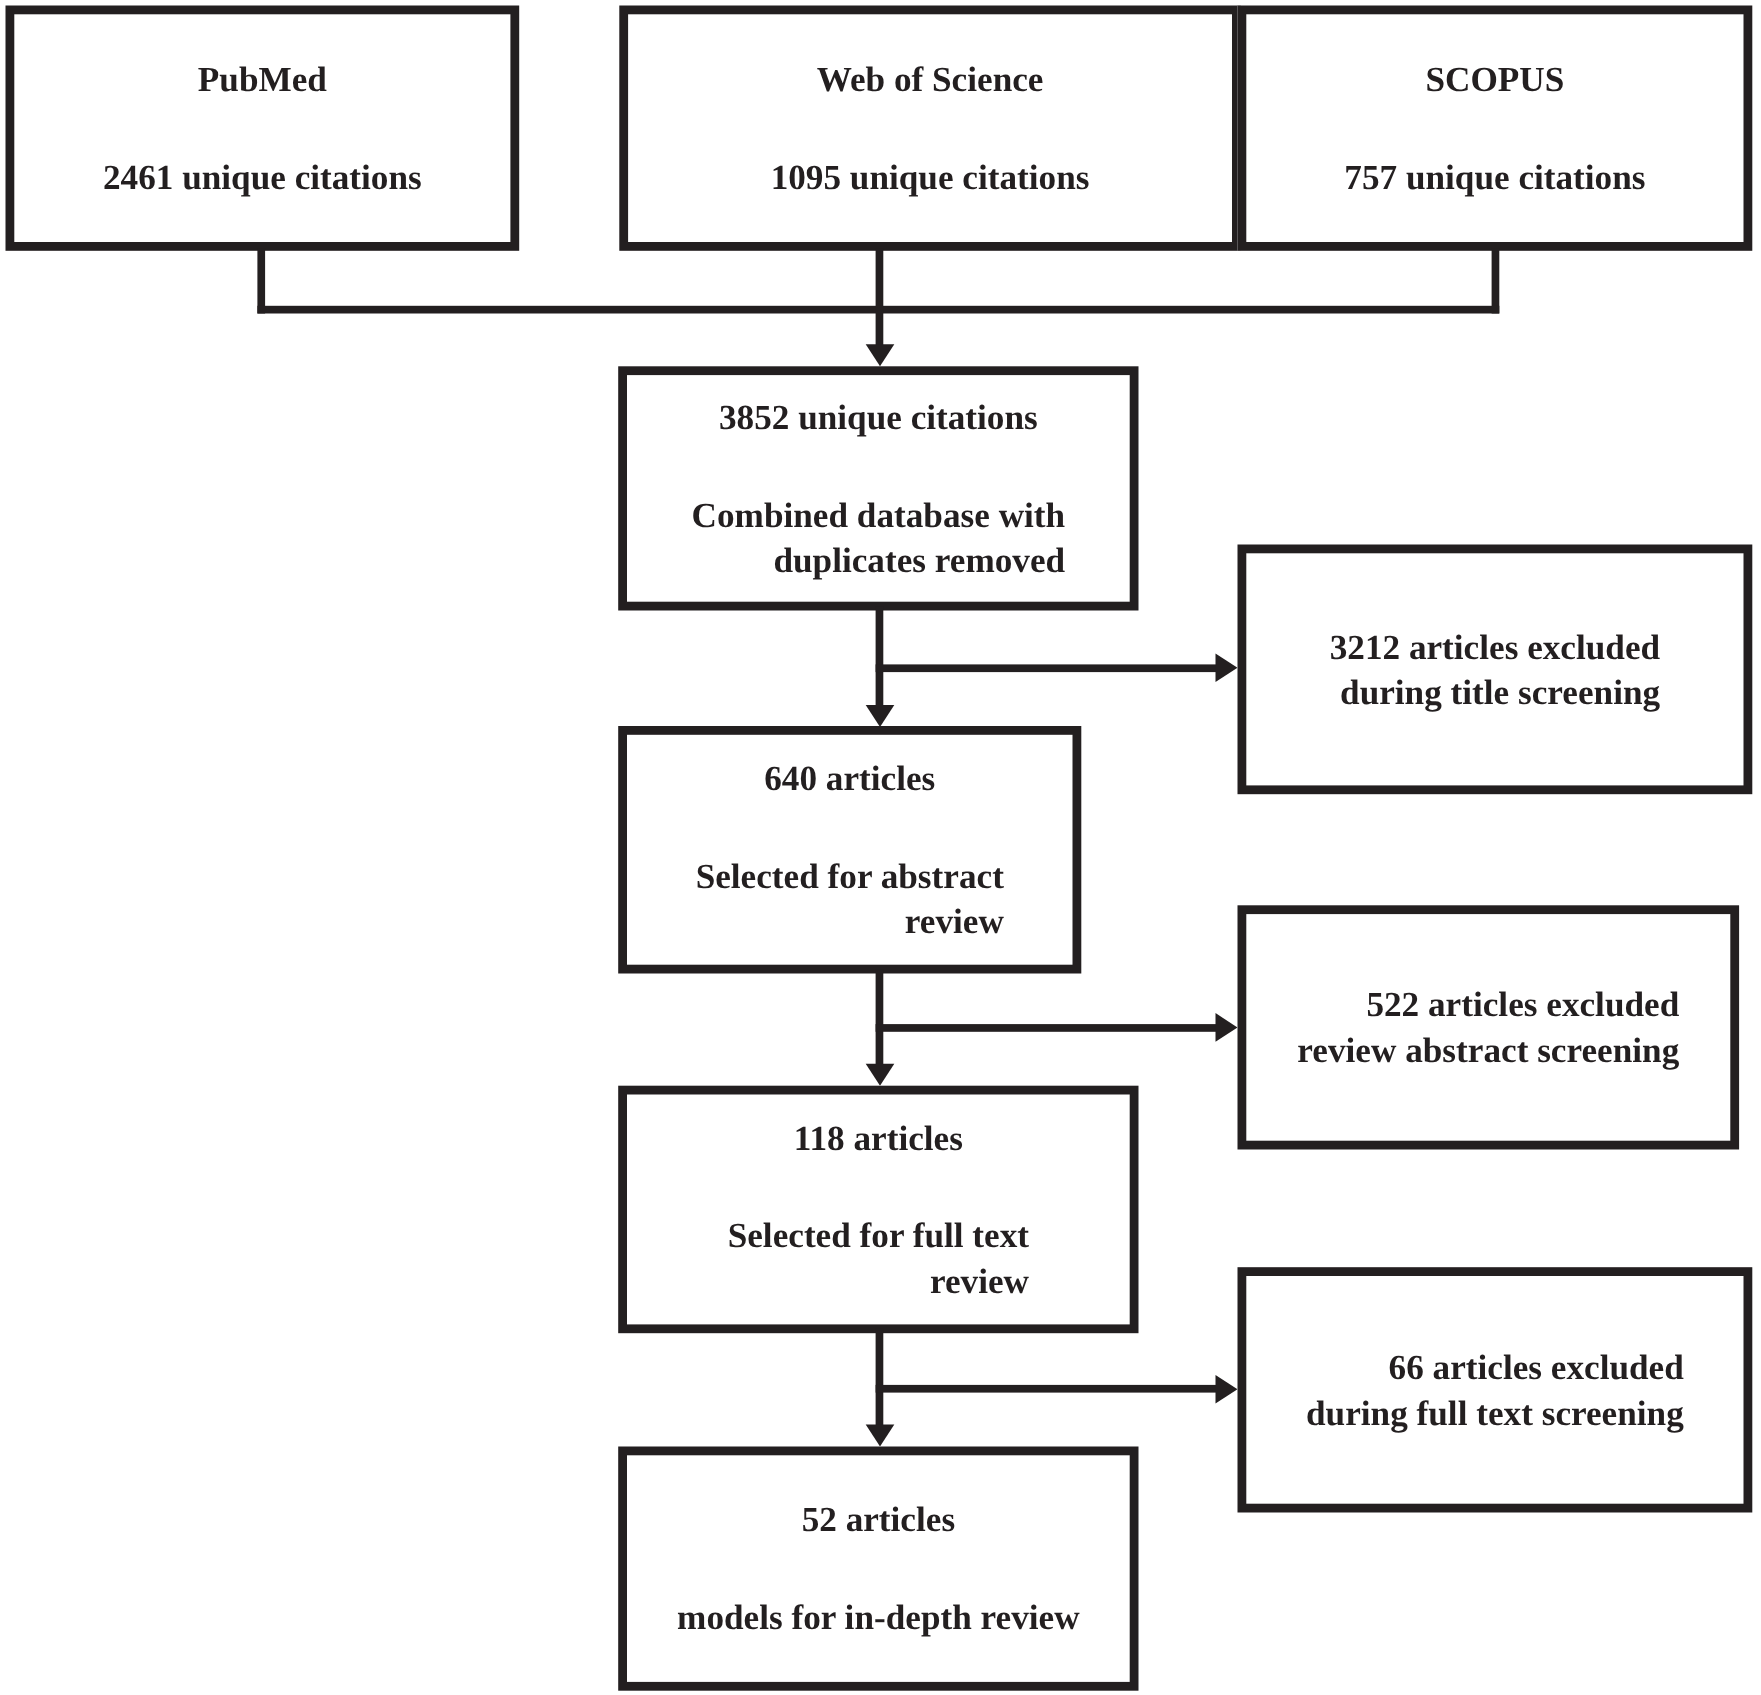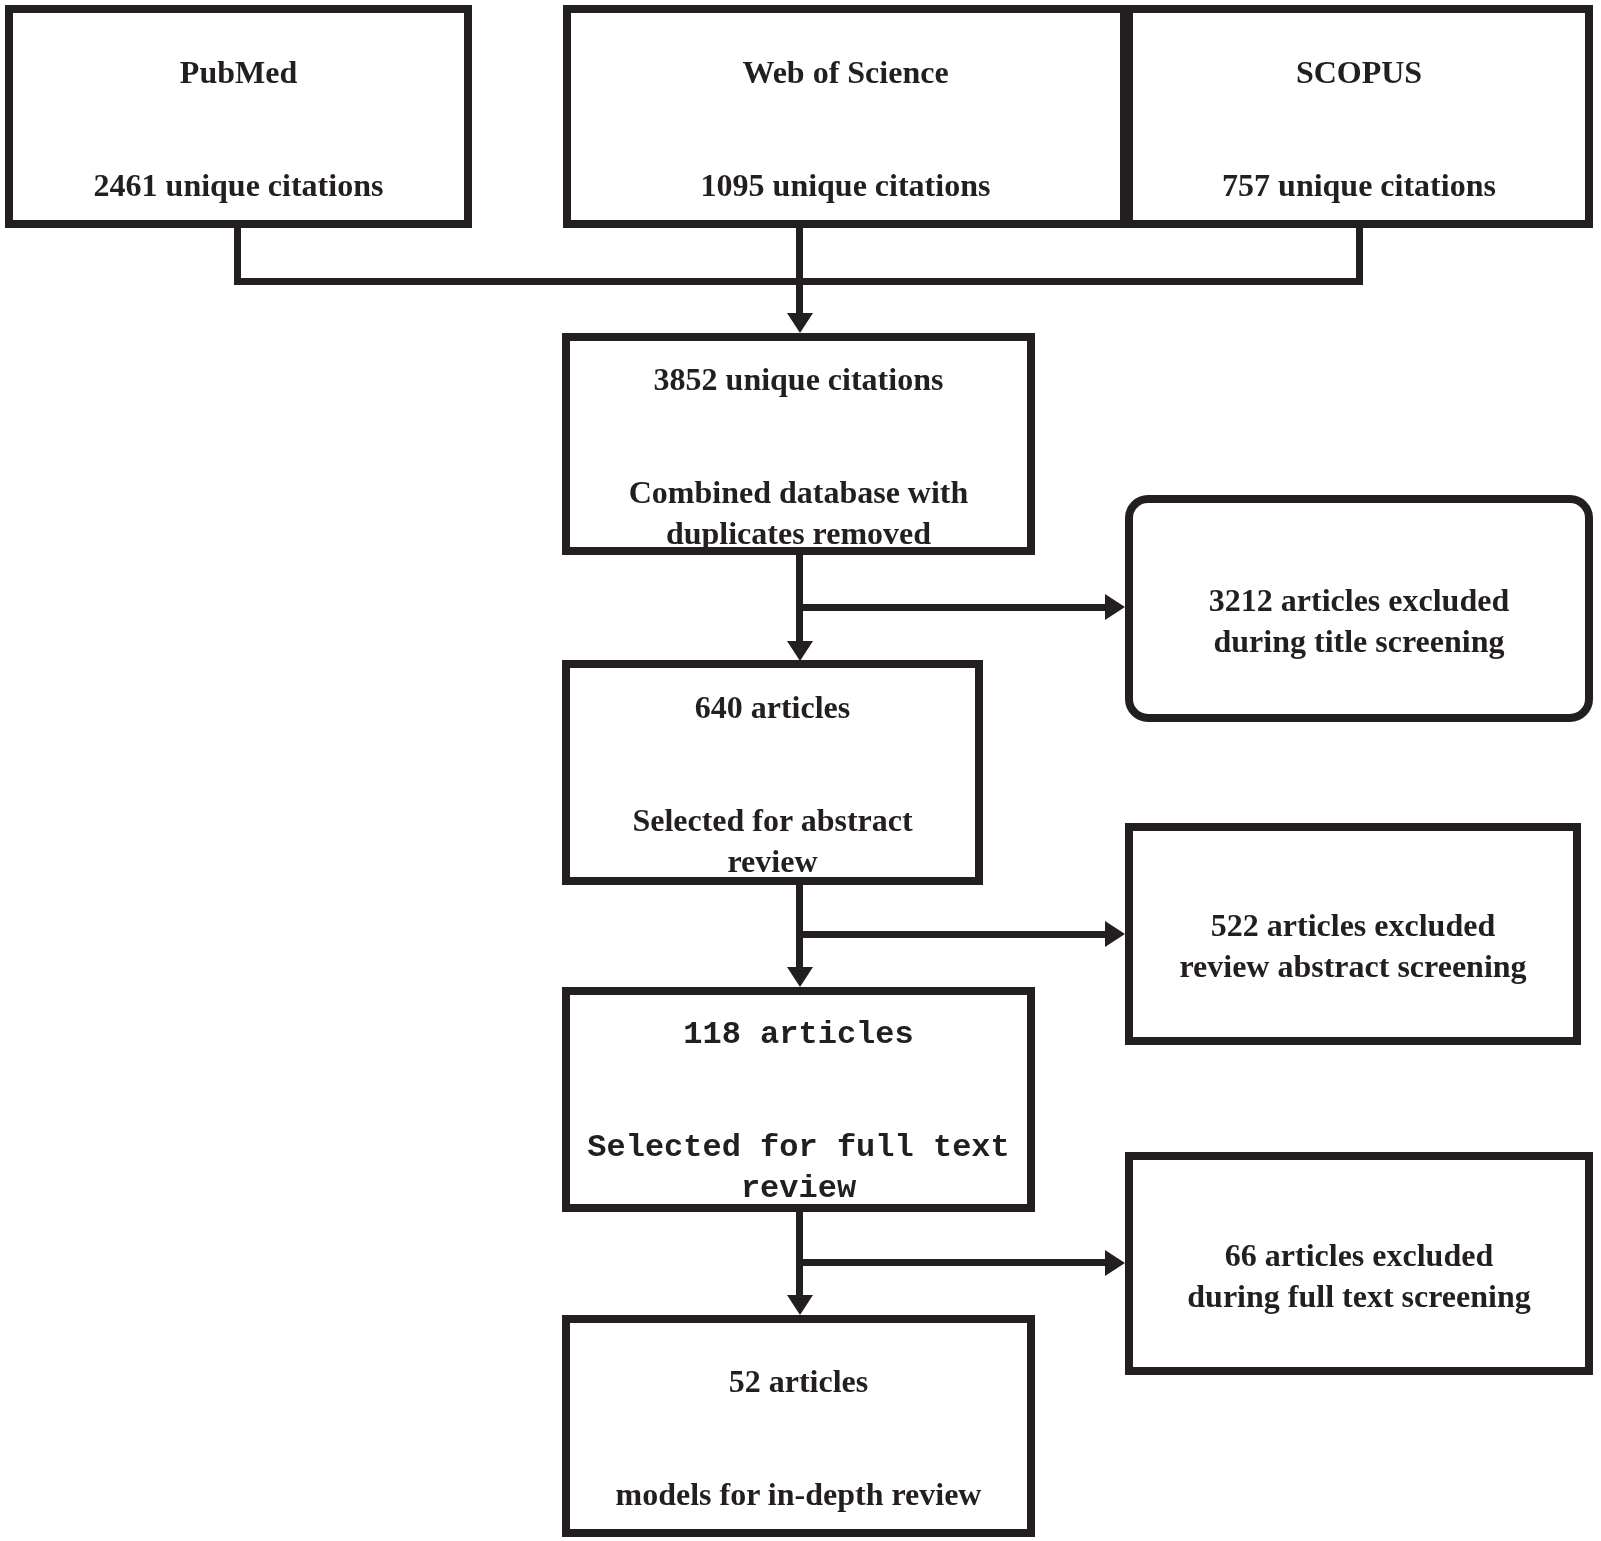--- a/index.html
+++ b/index.html
@@ -21,21 +21,21 @@
     background: var(--bg);
     display: flex;
     flex-direction: column;
     align-items: center;
     justify-content: center;
     row-gap: 48px;
     text-align: center;
     font-size: 32px;
     line-height: 41px;
   }
-  .para { text-align: center; margin-top: 24px; }
+  .para { text-align: right; }
   .vline, .hline { position: absolute; background: var(--ink); }
   .vline { width: 7px; }
   .hline { height: 7px; }
   .arrow-down {
     position: absolute; width: 0; height: 0;
     border-left: 13px solid transparent;
     border-right: 13px solid transparent;
     border-top: 20px solid var(--ink);
   }
   .arrow-right {
@@ -77,21 +77,21 @@
       <div>Combined database with</div>
       <div>duplicates removed</div>
     </div>
   </div>
 
   <div class="vline" style="left:796px; top:551px; height:93px;"></div>
   <div class="arrow-down" style="left:787px; top:641px;"></div>
   <div class="hline" style="left:796px; top:604px; width:311px;"></div>
   <div class="arrow-right" style="left:1105px; top:594px;"></div>
 
-  <div class="box" style="left:1125px; top:495px; width:468px; height:227px;border-radius:23px;">
+  <div class="box" style="left:1125px; top:495px; width:468px; height:227px;">
     <div class="para">
       <div>3212 articles excluded</div>
       <div>during title screening</div>
     </div>
   </div>
 
   <div class="box" style="left:562px; top:660px; width:421px; height:225px;">
     <div class="para">640 articles</div>
     <div class="para">
       <div>Selected for abstract</div>
@@ -104,21 +104,21 @@
   <div class="hline" style="left:796px; top:931px; width:311px;"></div>
   <div class="arrow-right" style="left:1105px; top:921px;"></div>
 
   <div class="box" style="left:1125px; top:823px; width:456px; height:222px;">
     <div class="para">
       <div>522 articles excluded</div>
       <div>review abstract screening</div>
     </div>
   </div>
 
-  <div class="box" style="left:562px; top:987px; width:473px; height:225px;font-family:Liberation Mono, monospace;">
+  <div class="box" style="left:562px; top:987px; width:473px; height:225px;">
     <div class="para">118 articles</div>
     <div class="para">
       <div>Selected for full text</div>
       <div>review</div>
     </div>
   </div>
 
   <div class="vline" style="left:796px; top:1208px; height:92px;"></div>
   <div class="arrow-down" style="left:787px; top:1295px;"></div>
   <div class="hline" style="left:796px; top:1259px; width:311px;"></div>

